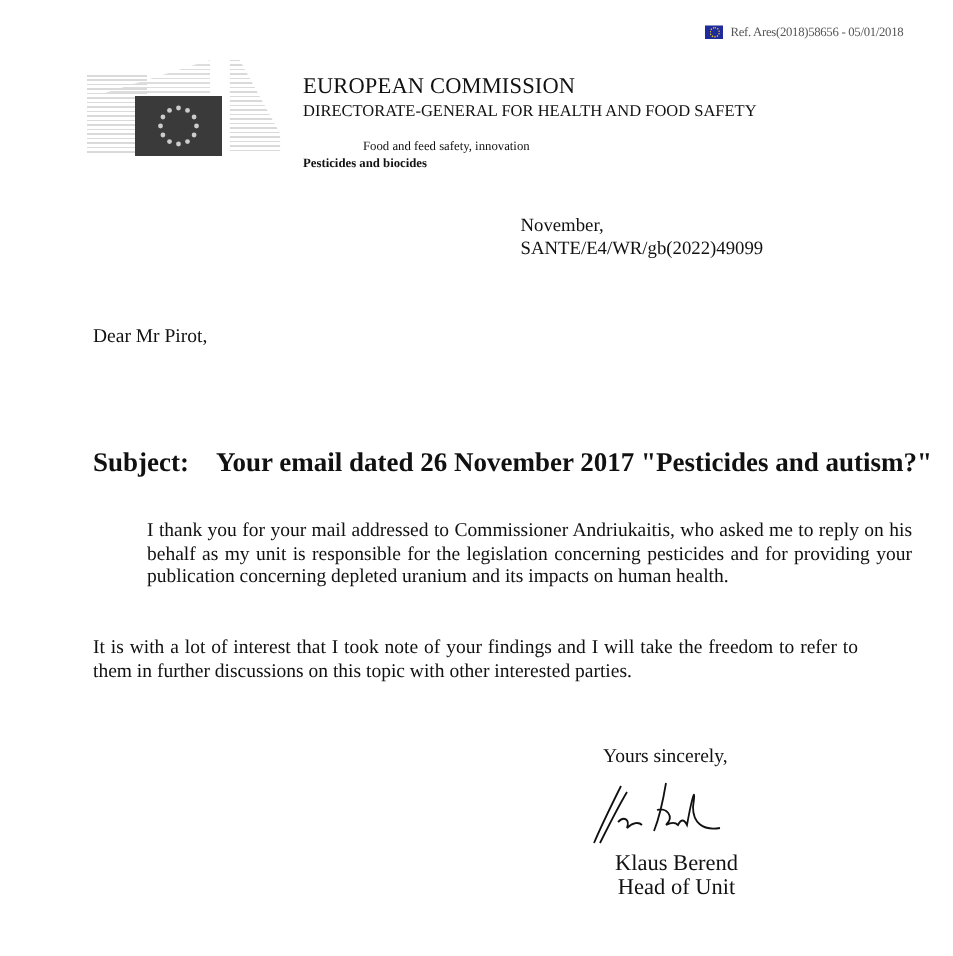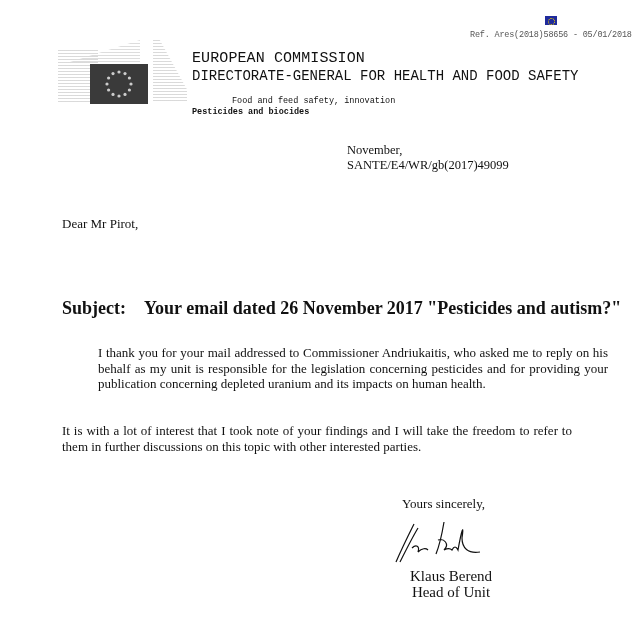--- a/index.html
+++ b/index.html
@@ -1,38 +1,38 @@
 <!DOCTYPE html>
 <html><head>
 <meta charset="utf-8">
 <style>
   html, body { margin:0; padding:0; background:#ffffff; }
   body { width:635px; height:637px; position:relative; overflow:hidden; color:#111; }
   .serif { font-family:"Liberation Serif", "DejaVu Serif", serif; }
-  .sans { font-family:Liberation Mono, monospace;flex-direction:column; }
+  .sans { font-family:Liberation Serif, serif; }
 
   .ref { position:absolute; left:470px; top:16px; display:flex; align-items:center; gap:5px; }
   .ref .flag { width:12px; height:9px; background:#1f2a9c; position:relative; }
   .ref .flag::after { content:""; position:absolute; left:3px; top:1.5px; width:5px; height:5px; border:1px dotted #f0d000; border-radius:50%; }
   .ref .txt { font-size:8.5px; color:#555; letter-spacing:-0.2px; }
 
   .logo { position:absolute; left:58px; top:40px; width:130px; height:72px; }
   .logo .lines-left { position:absolute; left:0; top:10px; width:40px; height:52px;
     background: repeating-linear-gradient(to bottom, #bbb 0 1px, transparent 1px 3px); opacity:.55; }
   .logo .lines-right { position:absolute; left:95px; top:0; width:34px; height:62px;
     background: repeating-linear-gradient(to bottom, #bbb 0 1px, transparent 1px 3px); opacity:.55;
     clip-path: polygon(0 0, 20% 0, 100% 80%, 100% 100%, 0 100%); }
   .logo .lines-top { position:absolute; left:12px; top:0; width:70px; height:22px;
     background: repeating-linear-gradient(to bottom, #bbb 0 1px, transparent 1px 3px); opacity:.5;
     clip-path: polygon(0 100%, 100% 0, 100% 100%); }
   .logo .eu-flag { position:absolute; left:32px; top:24px; width:58px; height:40px; background:#3a3a3a; }
 
-  .header { position:absolute; left:192px; top:50px; }
+  .header { position:absolute; left:202px; top:50px; }
   .header .org { font-size:15px; letter-spacing:0.1px; color:#111; }
-  .header .dg { font-size:14px; color:#111; margin-top:1px; }
+  .header .dg { font-size:11px; color:#111; margin-top:1px; }
   .header .unit { font-size:8.5px; margin-top:12px;padding-left:40px; }
   .header .subunit { font-size:8.5px; font-weight:bold; margin-top:1px; }
 
   .place { position:absolute; left:347px; top:143px; font-size:12.5px; line-height:15px; }
 
   .salutation { position:absolute; left:62px; top:216px; font-size:13px; }
 
   .subject { position:absolute; left:62px; top:298px; font-size:18px; font-weight:bold; display:flex; }
   .subject .lbl { width:82px; }
 
@@ -78,21 +78,21 @@
 
 <div class="header sans">
   <div class="org">EUROPEAN COMMISSION</div>
   <div class="dg">DIRECTORATE-GENERAL FOR HEALTH AND FOOD SAFETY</div>
   <div class="unit">Food and feed safety, innovation</div>
   <div class="subunit">Pesticides and biocides</div>
 </div>
 
 <div class="place serif">
   <div>November,</div>
-  <div>SANTE/E4/WR/gb(2017)49099</div>
+  <div>SANTE/E4/WR/gb(2022)49099</div>
 </div>
 
 <div class="salutation serif">Dear Mr Pirot,</div>
 
 <div class="subject serif">
   <span class="lbl">Subject:</span>
   <span>Your email dated 26 November 2017 "Pesticides and autism?"</span>
 </div>
 
 <div class="para p1 serif">I thank you for your mail addressed to Commissioner Andriukaitis, who asked me to reply on his behalf as my unit is responsible for the legislation concerning pesticides and for providing your publication concerning depleted uranium and its impacts on human health.</div>

